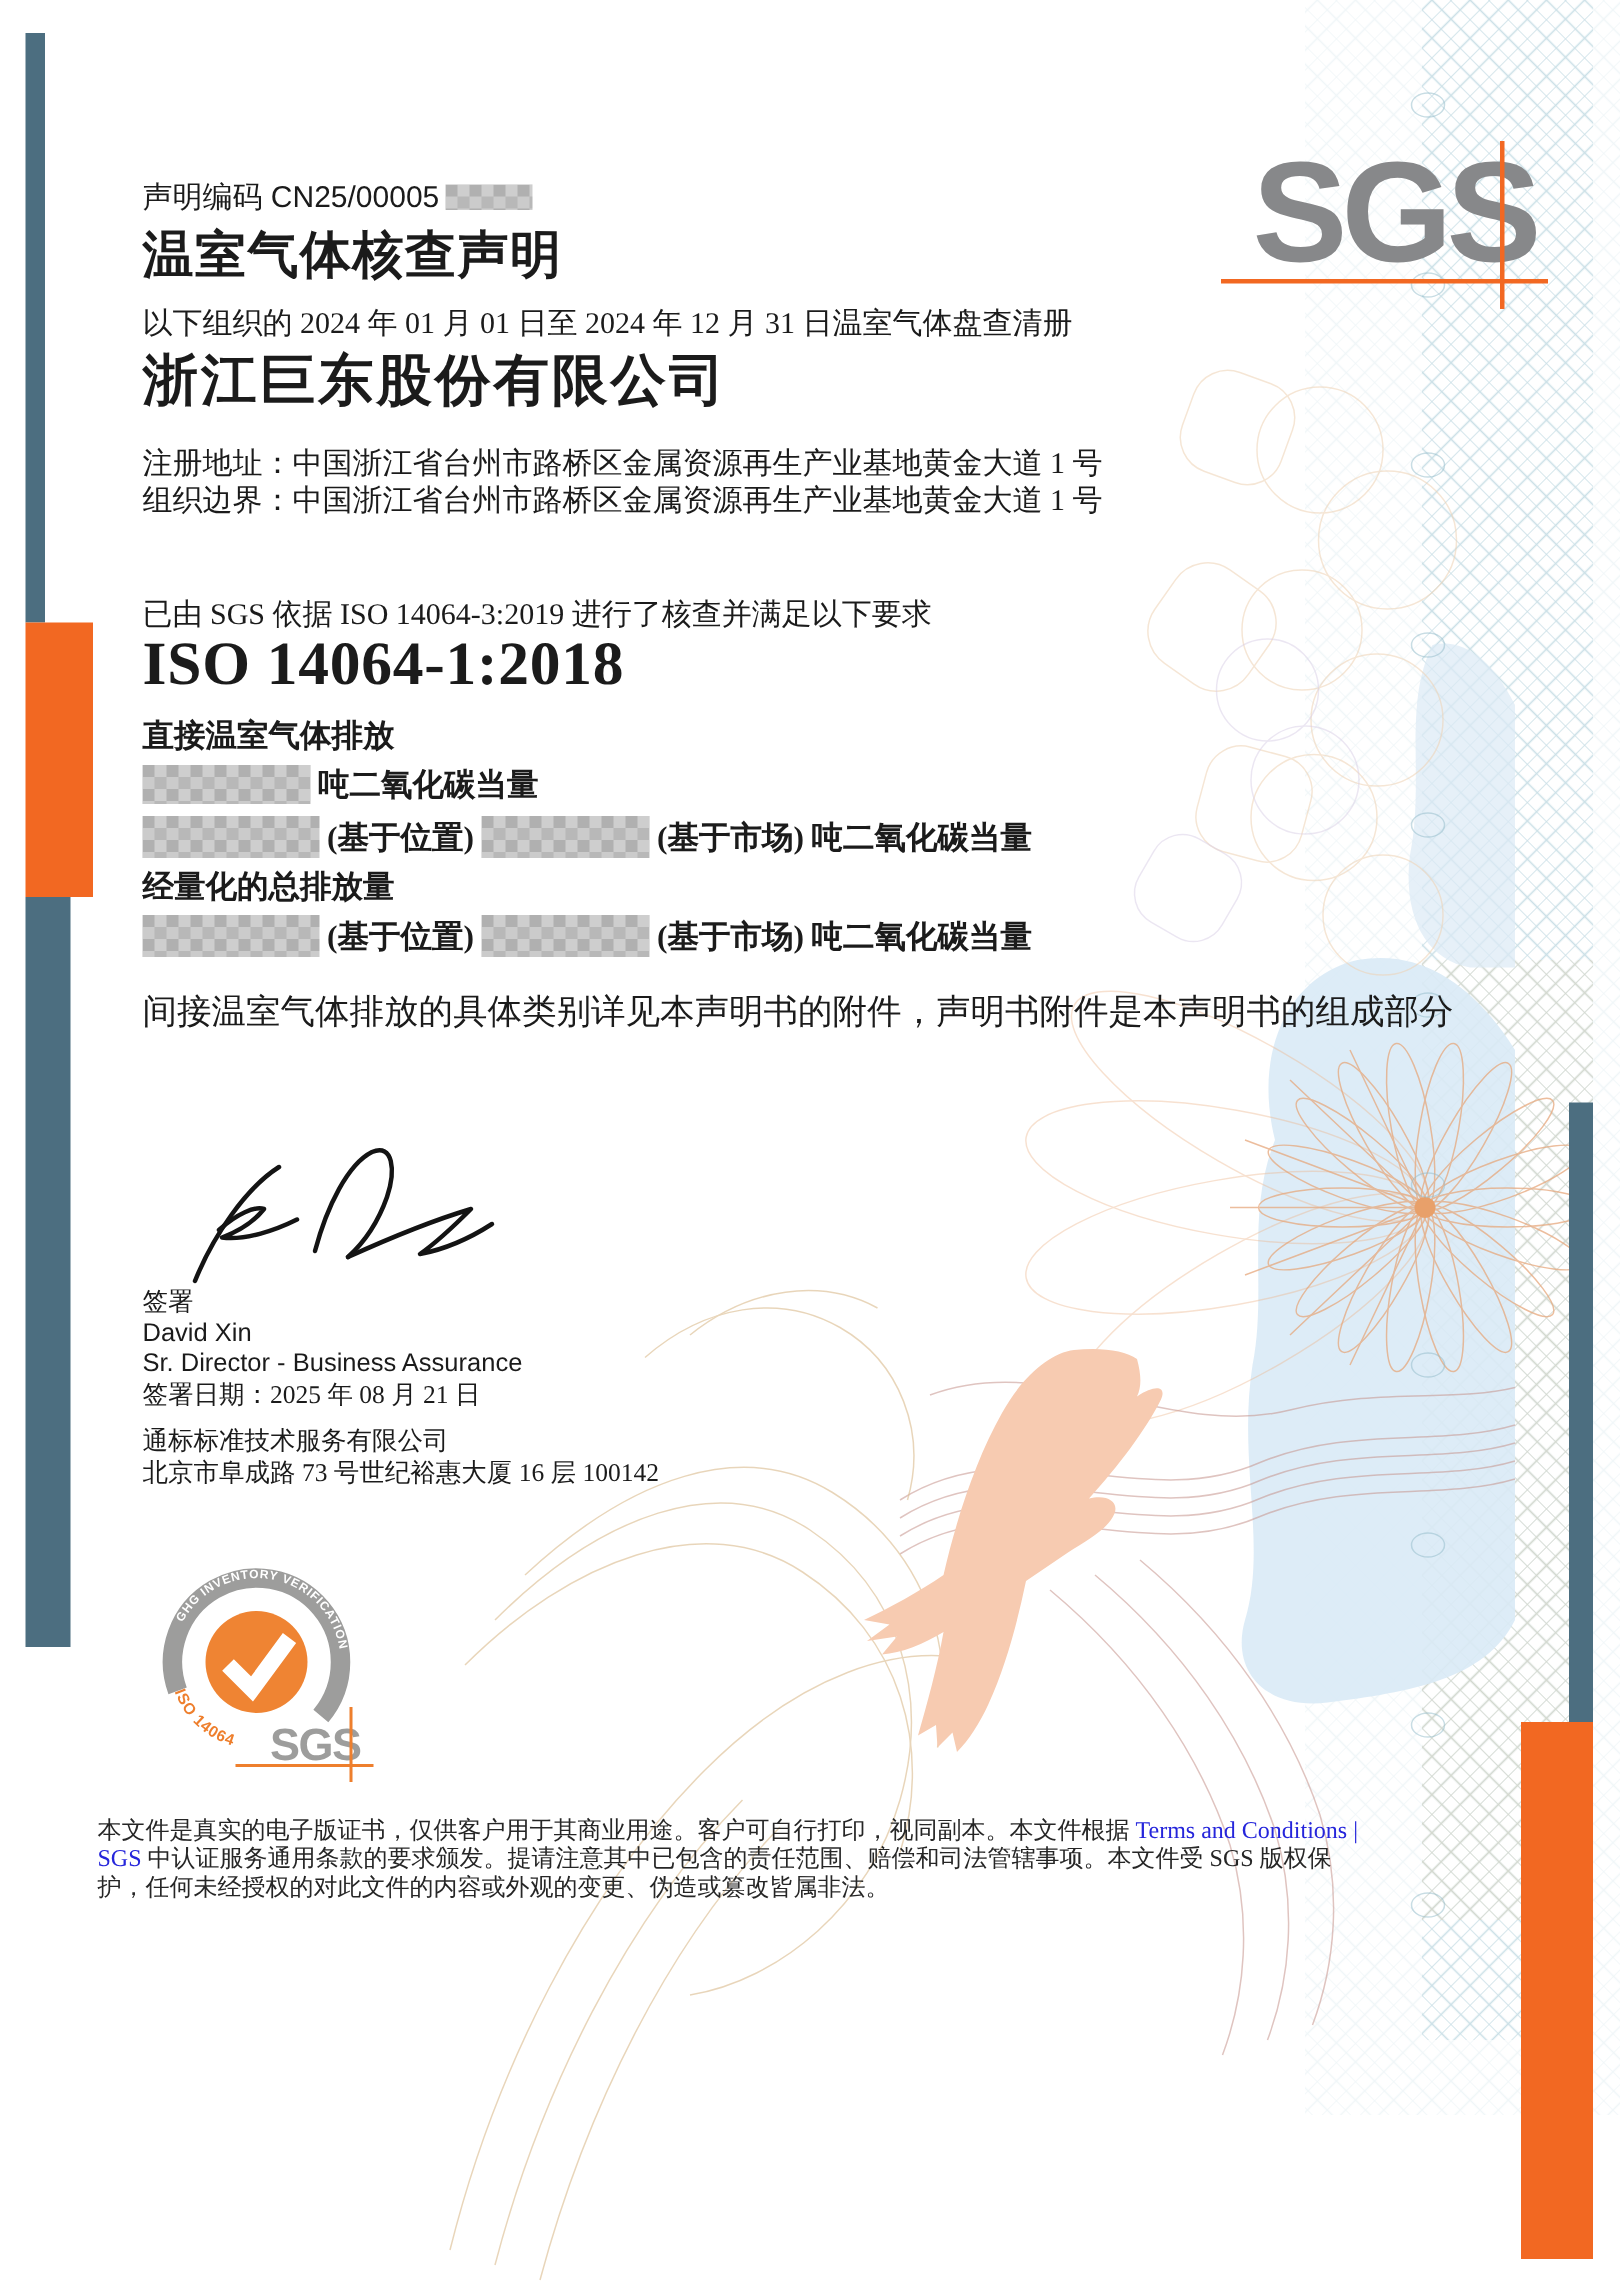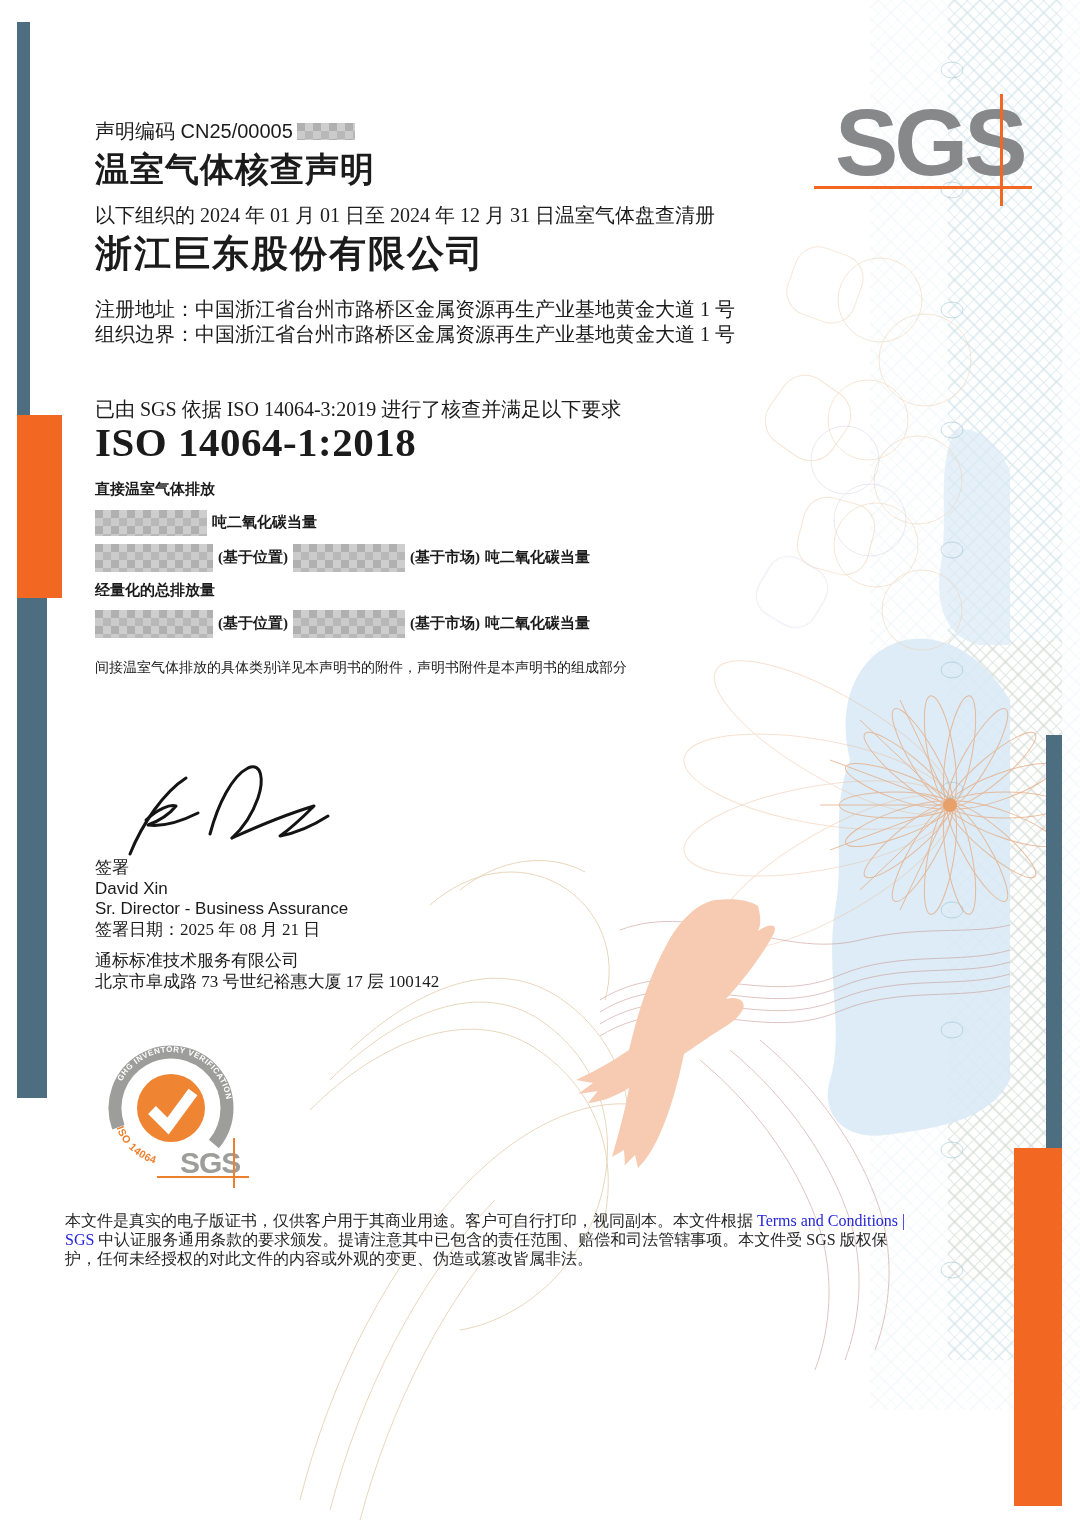--- a/index.html
+++ b/index.html
@@ -33,24 +33,24 @@
 
   
   .content{z-index:6;}
   #code-line{left:95px;top:118px;font-size:20px;}
   #title{left:95px;top:147px;font-size:34px;font-weight:bold;letter-spacing:1px;}
   #subtitle{left:95px;top:202px;font-size:20px;text-align:center;}
   #company{left:95px;top:229px;font-size:37px;font-weight:bold;letter-spacing:2px;}
   #addr{left:95px;top:297px;font-size:20px;line-height:24.5px;}
   #verify{left:95px;top:396px;font-size:20px;}
   #standard{left:95px;top:418px;font-size:41px;font-weight:bold;letter-spacing:0.5px;font-family:Liberation Serif, serif;}
-  #emissions{left:95px;top:476px;font-size:15px;font-weight:bold;}
+  #emissions{left:95px;top:476px;font-size:21px;font-weight:bold;}
   #emissions .em-line{display:flex;align-items:center;gap:5px;margin-bottom:4px;height:27px;}
   #emissions .em-line.val{height:31px;}
-  #annex{left:95px;top:659px;font-size:14px;}
+  #annex{left:95px;top:659px;font-size:23px;}
 
   
   .redact{
     display:inline-block;
     background:
       conic-gradient(#cacaca 90deg,#b2b2b2 90deg 180deg,#c6c6c6 180deg 270deg,#a9a9a9 270deg)
       0 0/16px 16px;
     opacity:.92;
   }
   .r-code{width:58px;height:17px;vertical-align:-2px;margin-left:4px;}
@@ -240,21 +240,21 @@
 
 <div class="abs content" id="sig-block">
   <div class="cjk">签署</div>
   <div>David Xin</div>
   <div>Sr. Director - Business Assurance</div>
   <div class="cjk">签署日期：2025 年 08 月 21 日</div>
 </div>
 
 <div class="abs content cjk" id="issuer-block">
   <div>通标标准技术服务有限公司</div>
-  <div>北京市阜成路 73 号世纪裕惠大厦 17 层 100142</div>
+  <div>北京市阜成路 73 号世纪裕惠大厦 16 层 100142</div>
 </div>
 
 <svg class="abs" id="badge-svg" width="160" height="160" viewBox="0 0 160 160">
   <defs>
     <path id="arcT" d="M25.4,93.2 A56,56 0 1 1 120.9,110"></path>
     <path id="arcI" d="M22.8,91.9 A58,58 0 0 0 60.1,129.2"></path>
   </defs>
   <use href="#arcT" stroke="#9D9D9C" stroke-width="13" fill="none"></use>
   <text font-size="8" font-weight="bold" fill="#ffffff" letter-spacing="0.6">
     <textPath href="#arcT" startOffset="50%" text-anchor="middle">GHG INVENTORY VERIFICATION</textPath>

